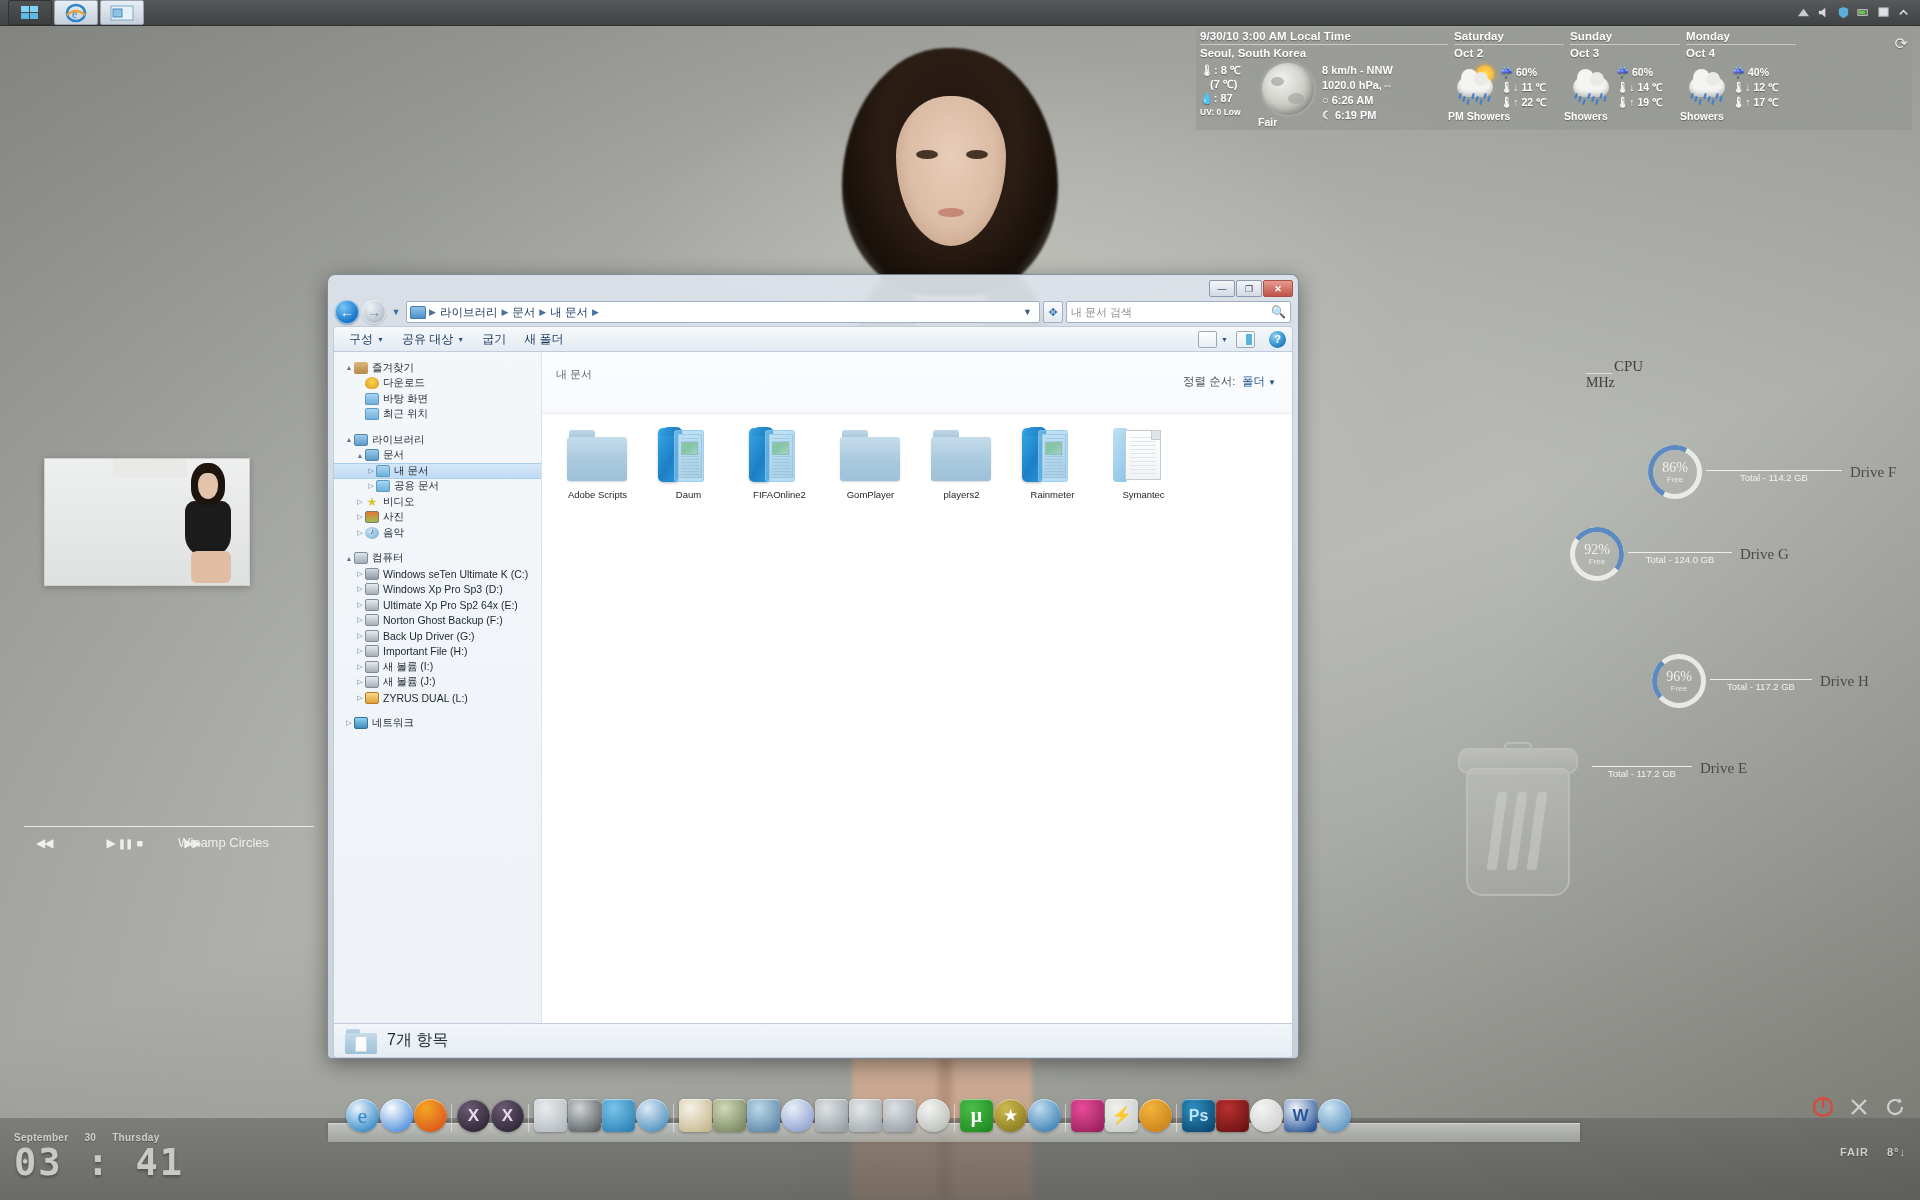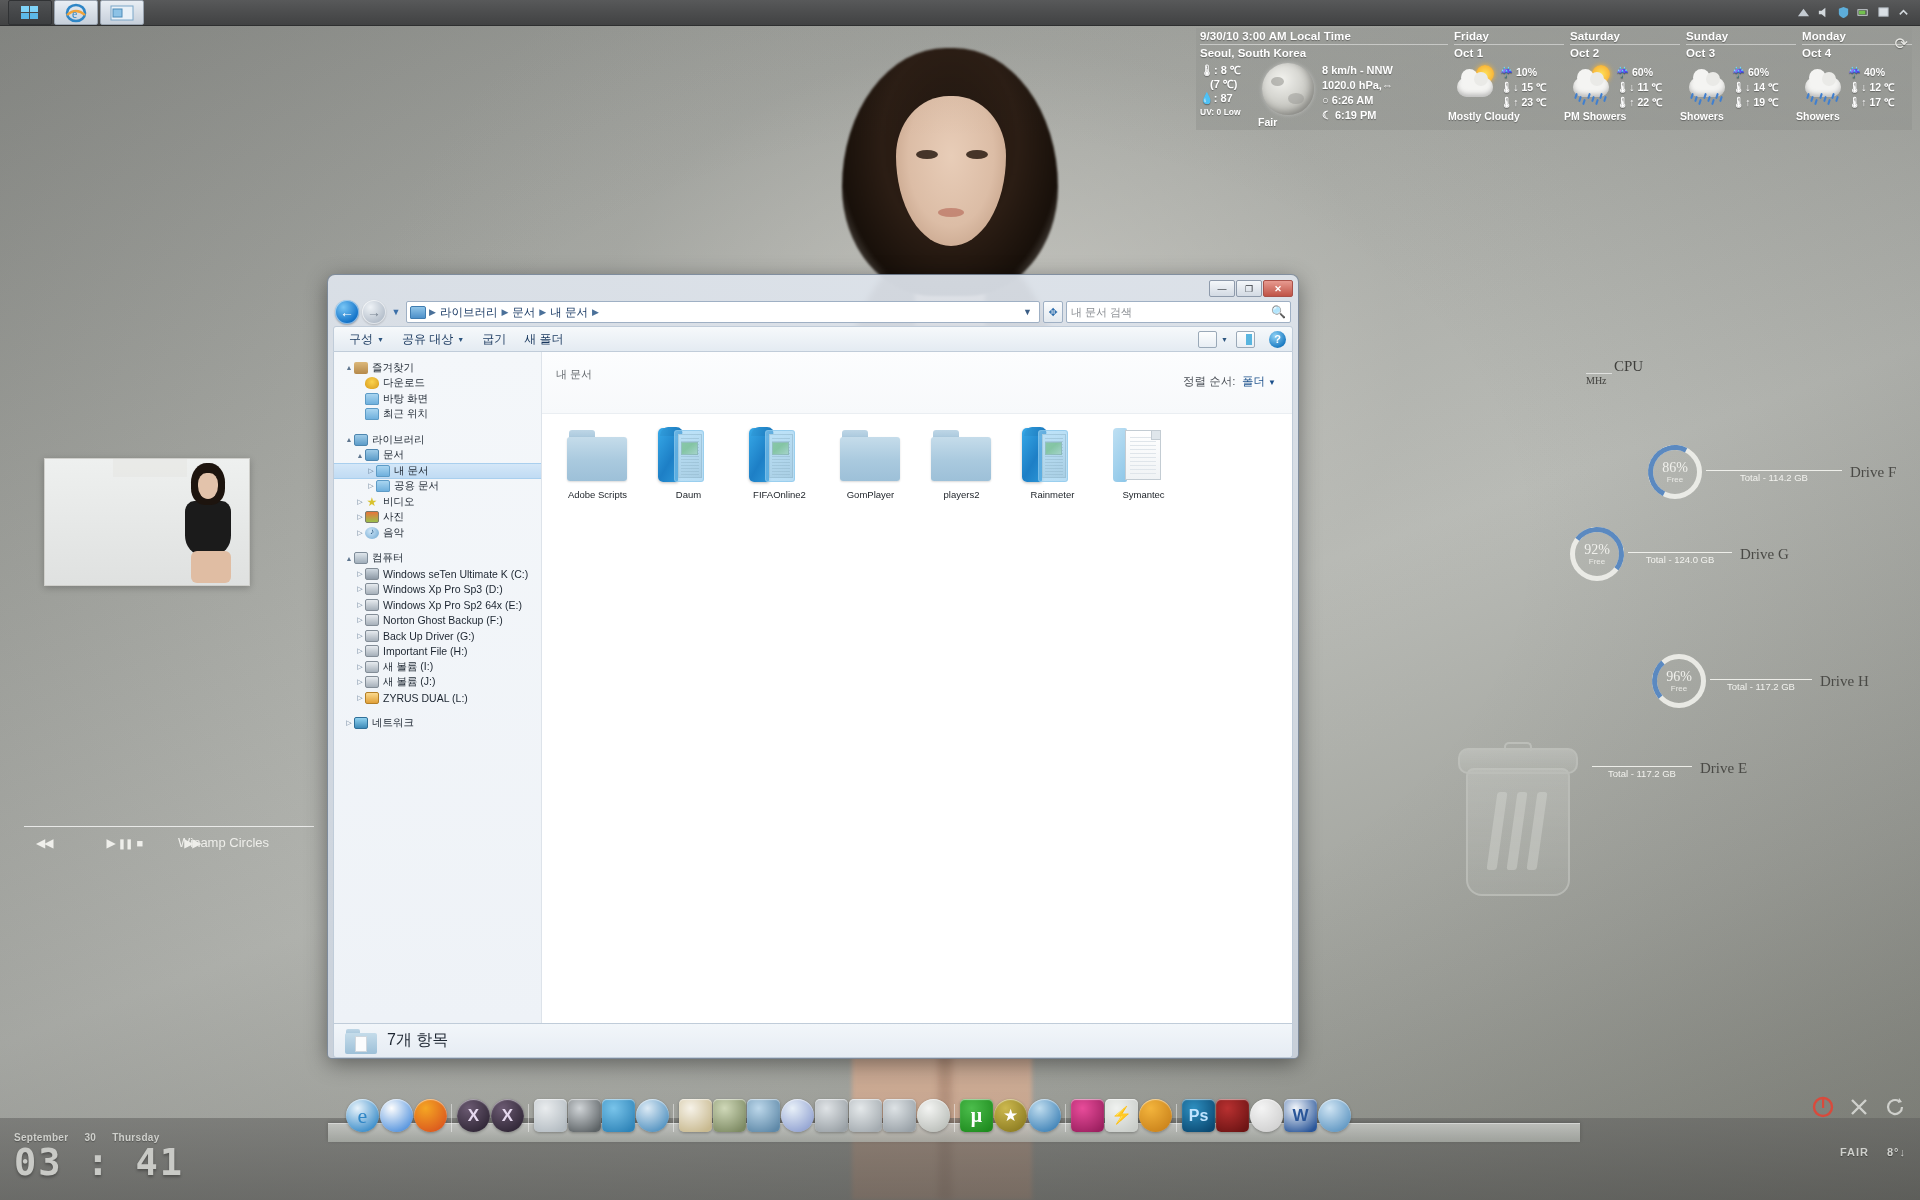--- a/index.html
+++ b/index.html
@@ -106,21 +106,21 @@
     align-items:center; justify-content:center; color:#f0f0ec; line-height:1; }
   .gauge .pct b { font-family:"Liberation Serif", serif; font-size:14px; font-weight:normal; }
   .gauge .pct s { font-size:8px; text-decoration:none; opacity:.9; margin-top:1px; }
   .g-line { margin-left:4px; position:relative; height:22px; }
   .g-line .ln { position:absolute; left:0; top:9px; height:1px; width:100%; background:rgba(250,250,246,.85); }
   .g-line .tot { position:absolute; left:0; top:11px; width:100%; text-align:center;
     color:#f2f2ee; font-size:9.5px; }
   .g-label { margin-left:8px; color:#4a4a46; font-family:"Liberation Serif", serif; font-size:15px; }
   .cpu-wrap { position:absolute; z-index:10; color:#3f3f3c;
     font-family:"Liberation Serif", serif; }
-  .cpu-mhz { font-size:10px; color:#3f3f3c; }
+  .cpu-mhz { font-size:14px; color:#3f3f3c; }
 
   
   #winamp { position:absolute; left:24px; top:826px; width:290px; height:34px; z-index:12; }
   #winamp .wa-line { height:1px; background:rgba(255,255,255,.75); }
   #winamp .wa-row { display:flex; align-items:center; height:32px; color:#e9e9e5;
     font-size:13px; position:relative; }
   .wa-btn { color:#efefeb; font-size:12px; letter-spacing:-1px; }
   #wa-title { position:absolute; left:154px; top:8px; font-size:13px; color:#eeeeea; }
 
   
@@ -389,37 +389,20 @@
         <div>8 km/h - NNW</div>
         <div><span>1020.0 hPa,</span>⇔</div>
         <div>○ <span>6:26 AM</span></div>
         <div>☾ <span>6:19 PM</span></div>
       </div>
     </div>
     <div class="w-cond">Fair</div>
   </div>
   <div id="forecast-days" style="display:flex">
       <div class="w-day">
-        <div class="w-hdr">Friday</div>
-        <div class="w-rule"></div>
-        <div class="w-hdr">Oct 1</div>
-        <div class="w-dayrow">
-          <div class="w-icon">
-            <div class="sun"></div>
-            <div class="cloud"></div>
-          </div>
-          <div class="w-temps">
-            <div>☔ 10%</div>
-            <div>🌡↓ 15 ℃</div>
-            <div>🌡↑ 23 ℃</div>
-          </div>
-        </div>
-        <div class="w-daycond">Mostly Cloudy</div>
-      </div>
-      <div class="w-day">
         <div class="w-hdr">Saturday</div>
         <div class="w-rule"></div>
         <div class="w-hdr">Oct 2</div>
         <div class="w-dayrow">
           <div class="w-icon">
             <div class="sun"></div>
             <div class="cloud"></div>
             <div class="rain">
               <i style="left:0px;top:0px"></i>
               <i style="left:4.2px;top:3px"></i>
@@ -726,21 +709,21 @@
         <div class="tn">
           <span style="display:inline-block;width:15px"></span>
           <span class="tw">▷</span>
           <span class="ti drv"></span>
           <span>Windows Xp Pro Sp3 (D:)</span>
         </div>
         <div class="tn">
           <span style="display:inline-block;width:15px"></span>
           <span class="tw">▷</span>
           <span class="ti drv"></span>
-          <span>Windows Xp Pro Sp2 64x (E:)</span>
+          <span>Ultimate Xp Pro Sp2 64x (E:)</span>
         </div>
         <div class="tn">
           <span style="display:inline-block;width:15px"></span>
           <span class="tw">▷</span>
           <span class="ti drv"></span>
           <span>Norton Ghost Backup (F:)</span>
         </div>
         <div class="tn">
           <span style="display:inline-block;width:15px"></span>
           <span class="tw">▷</span>

